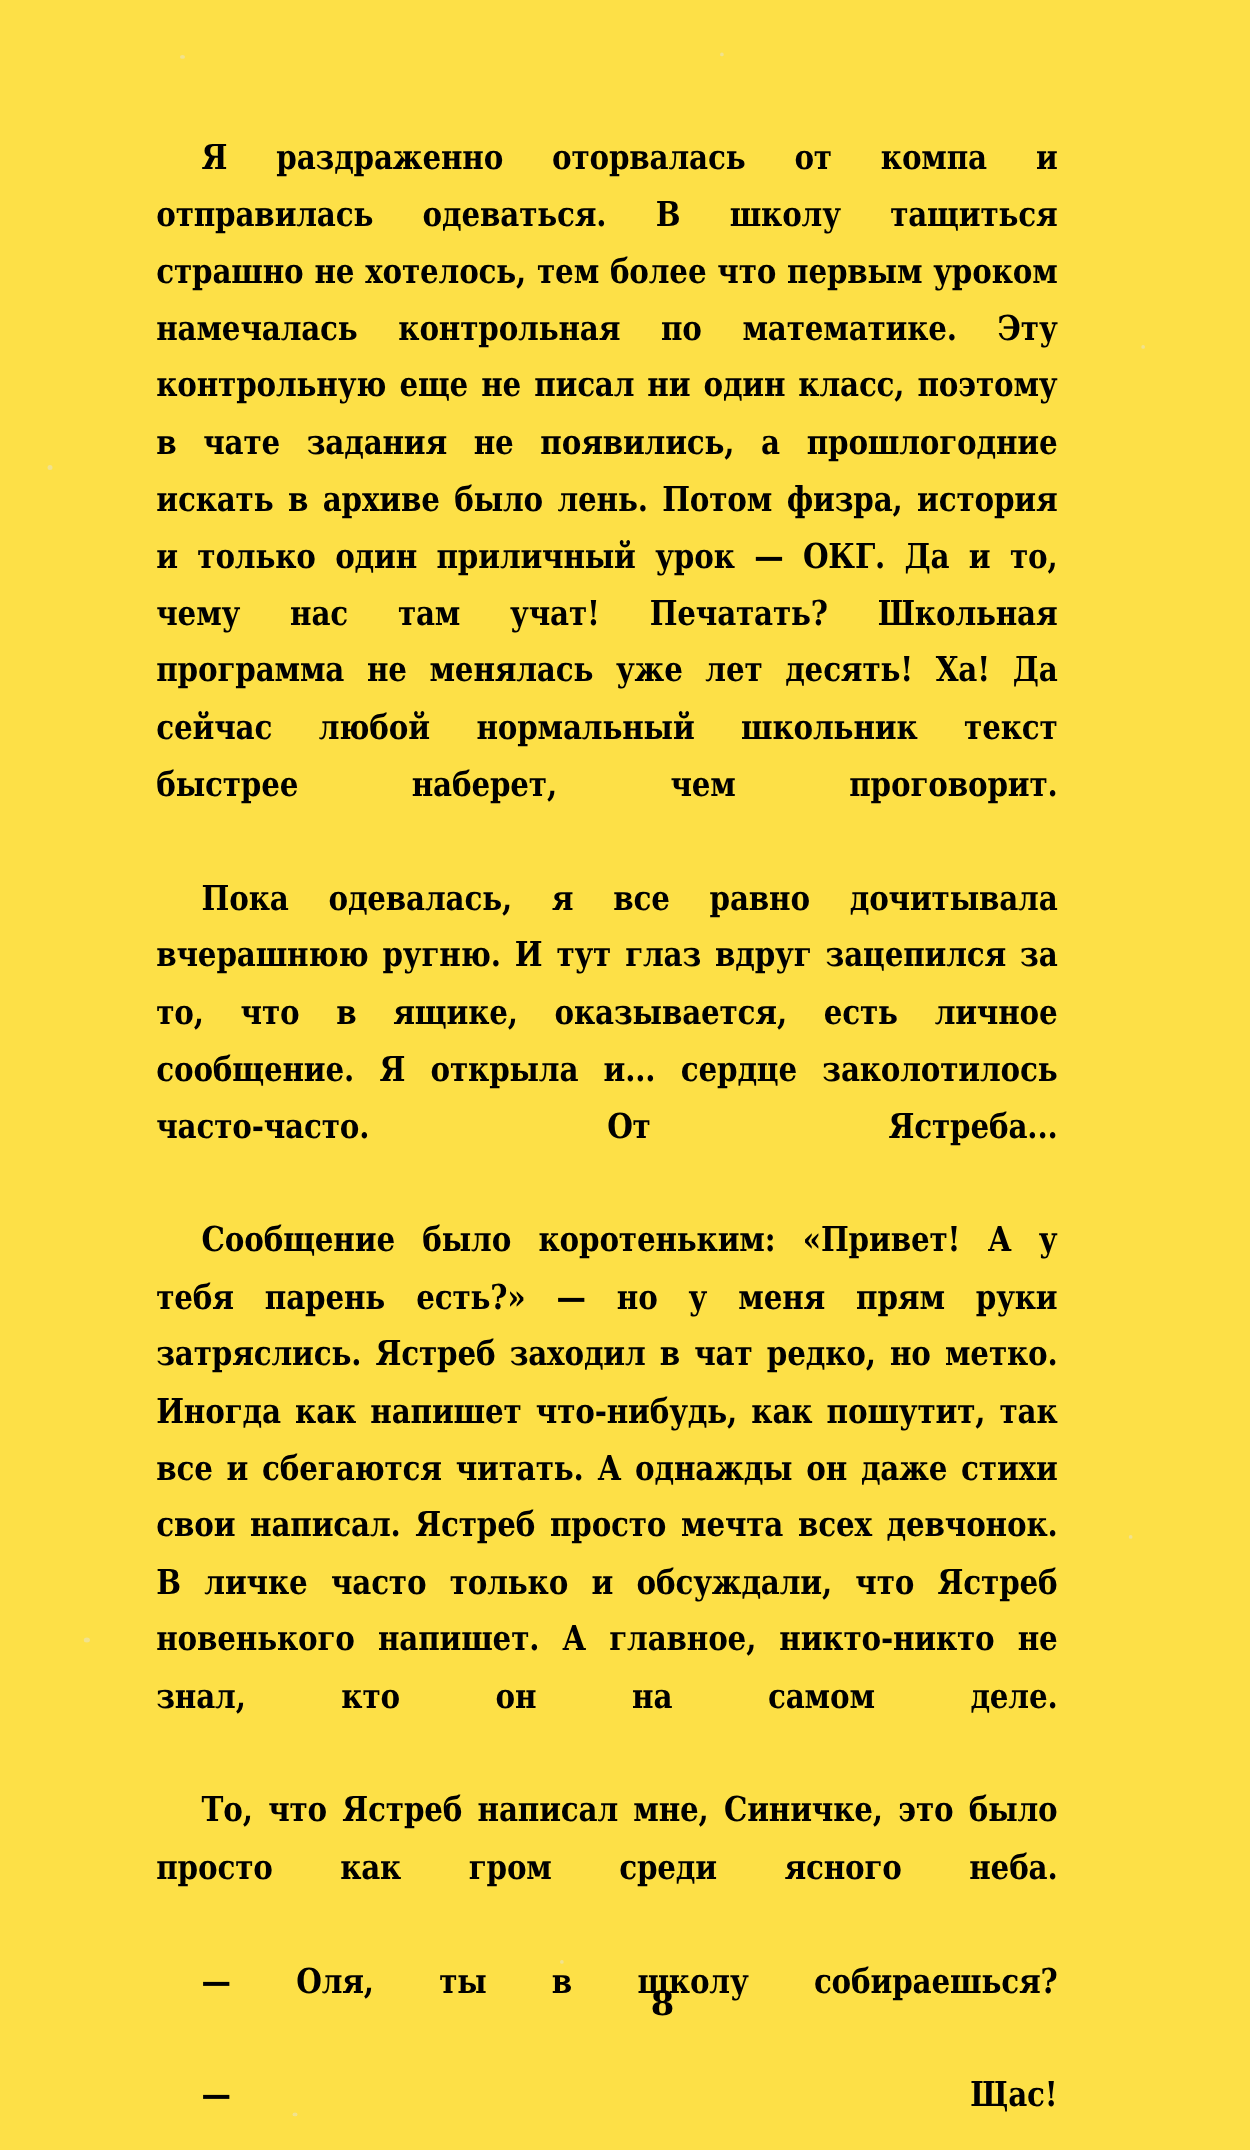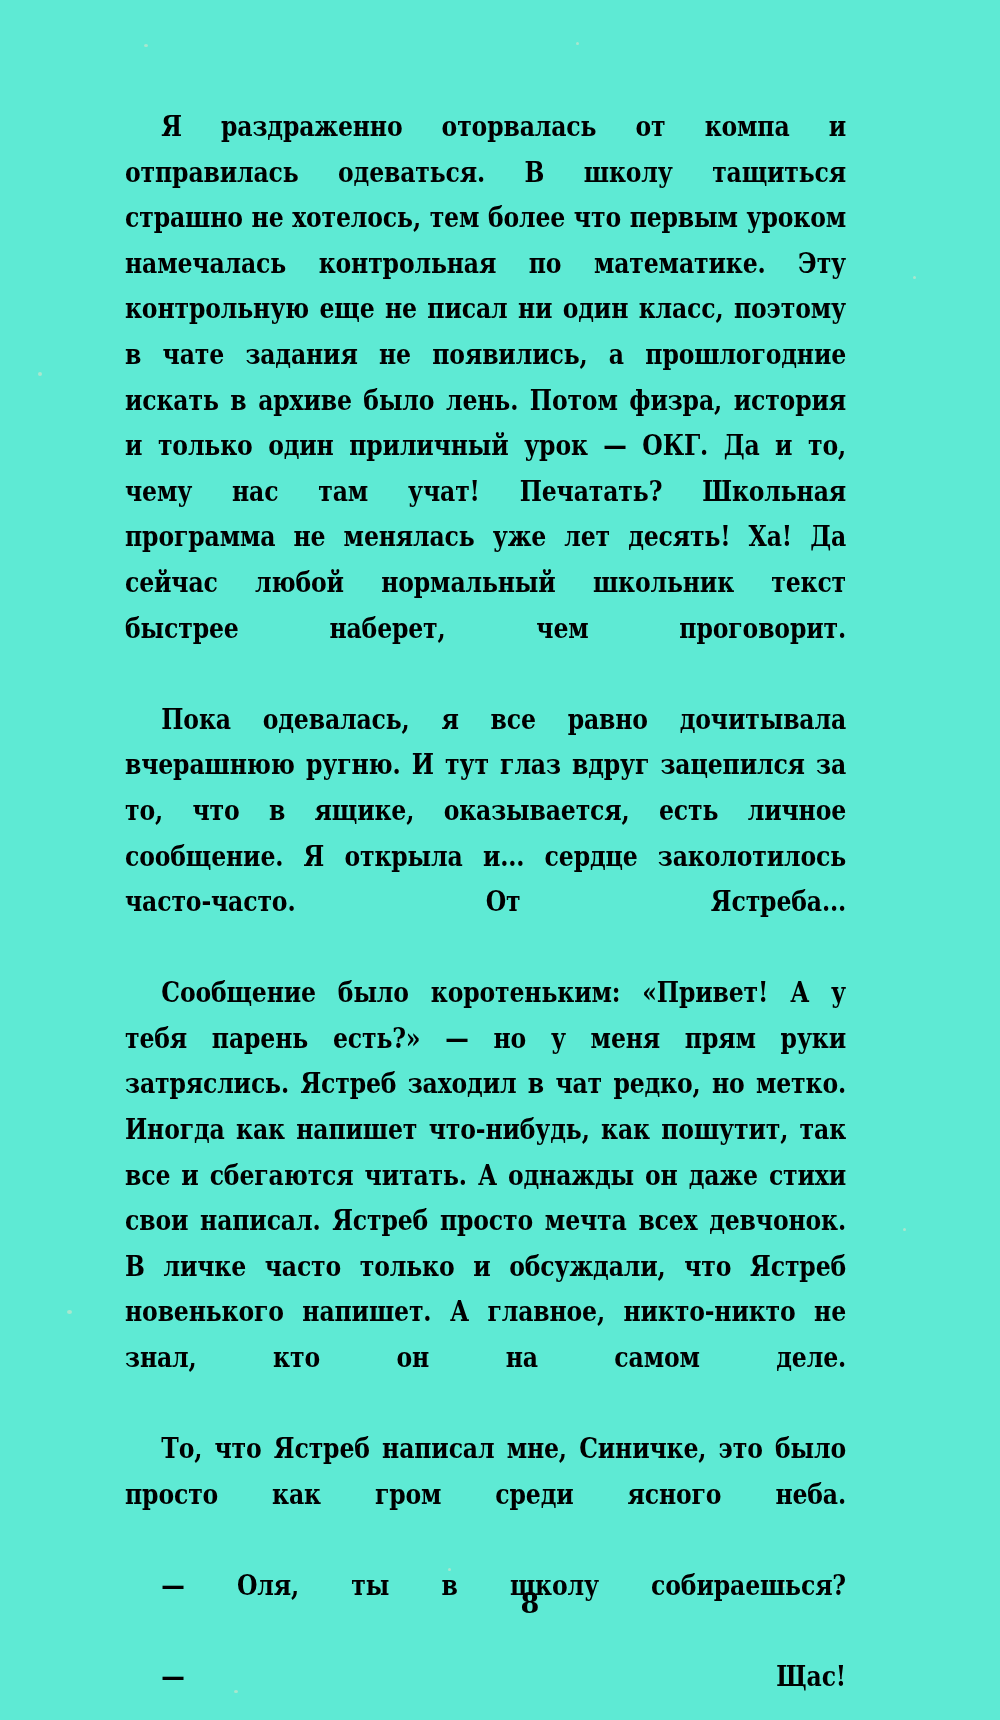--- a/index.html
+++ b/index.html
@@ -14,21 +14,21 @@
     font-family: "DejaVu Serif", "Liberation Serif", serif;
     color: #000000;
     overflow: hidden;
     position: relative;
   }
 
   
   .page {
     position: absolute;
     inset: 0;
-    background: #5eead4;
+    background: #fde047;
   }
 
   
   .speckle {
     position: absolute;
     border-radius: 50%;
     background: #e8e4c8;
     opacity: .55;
     pointer-events: none;
   }

